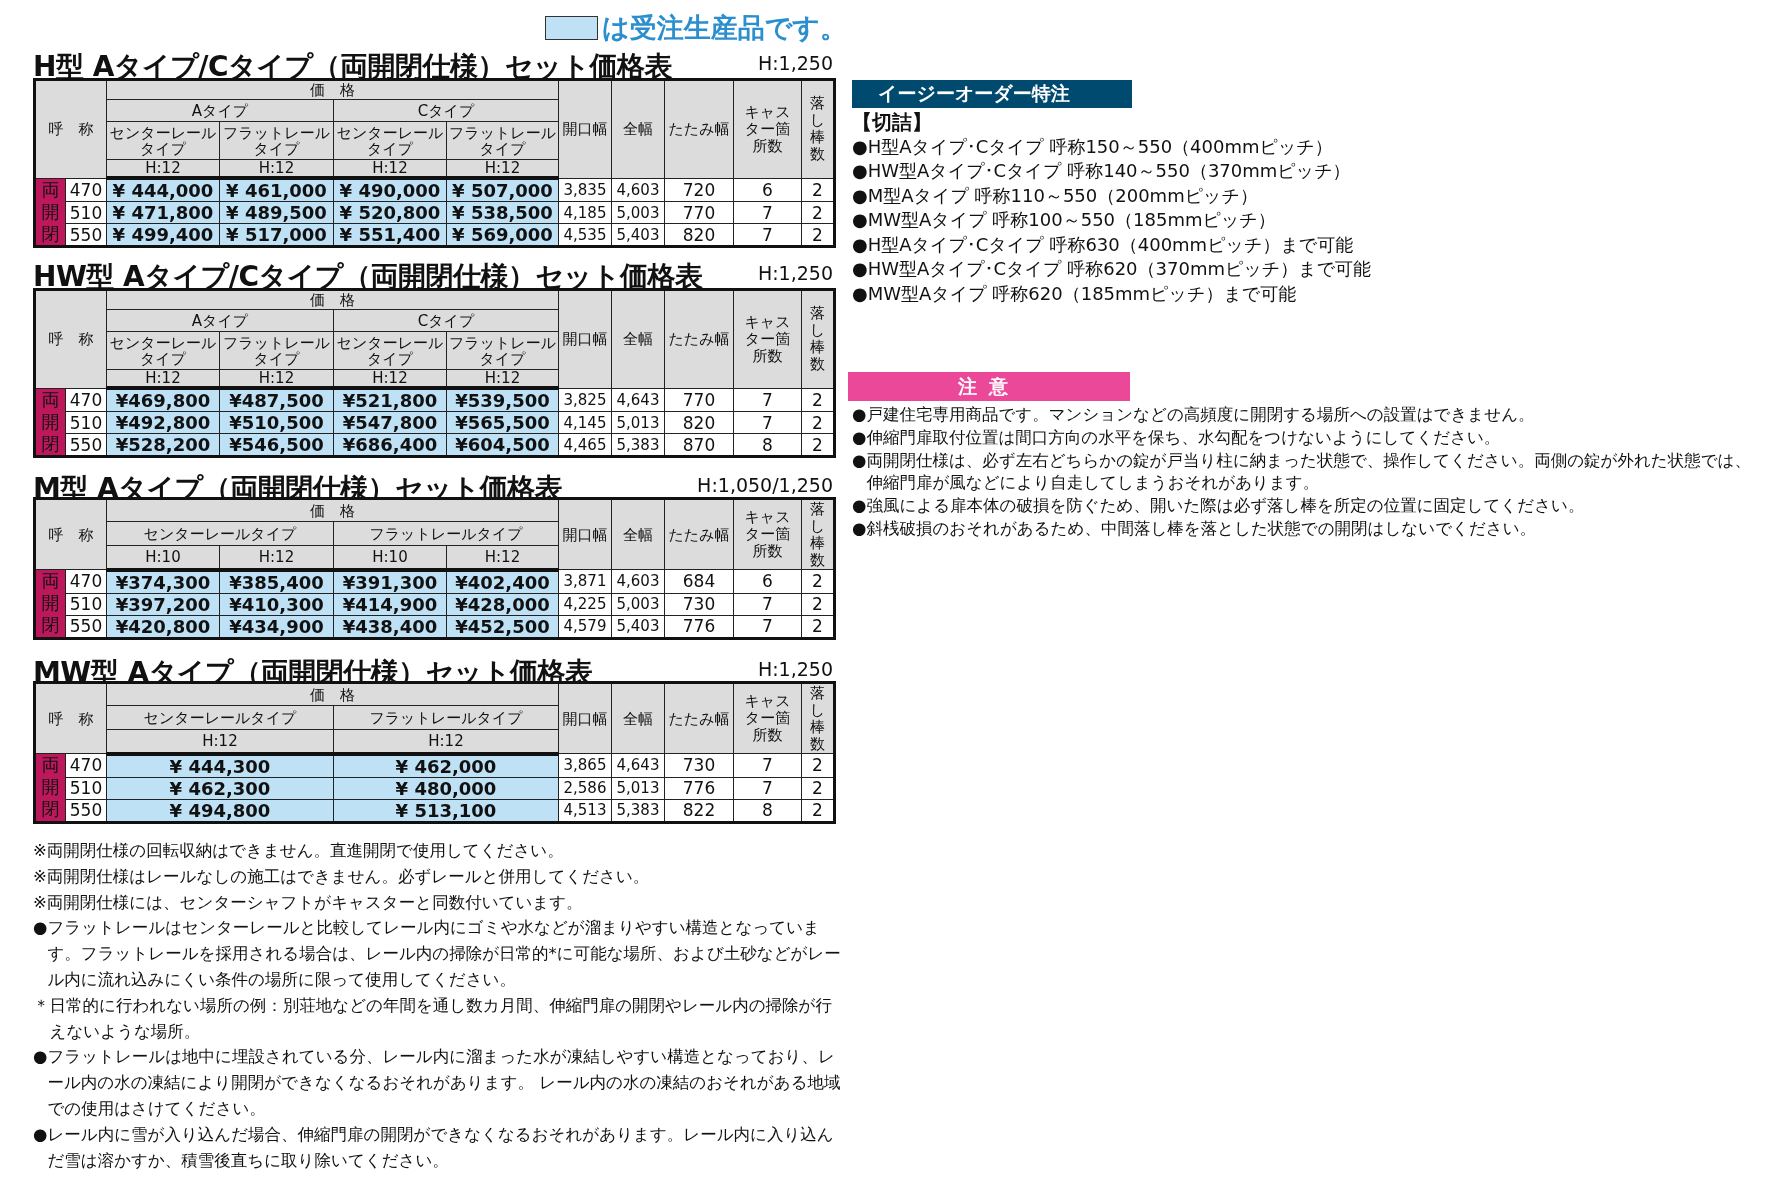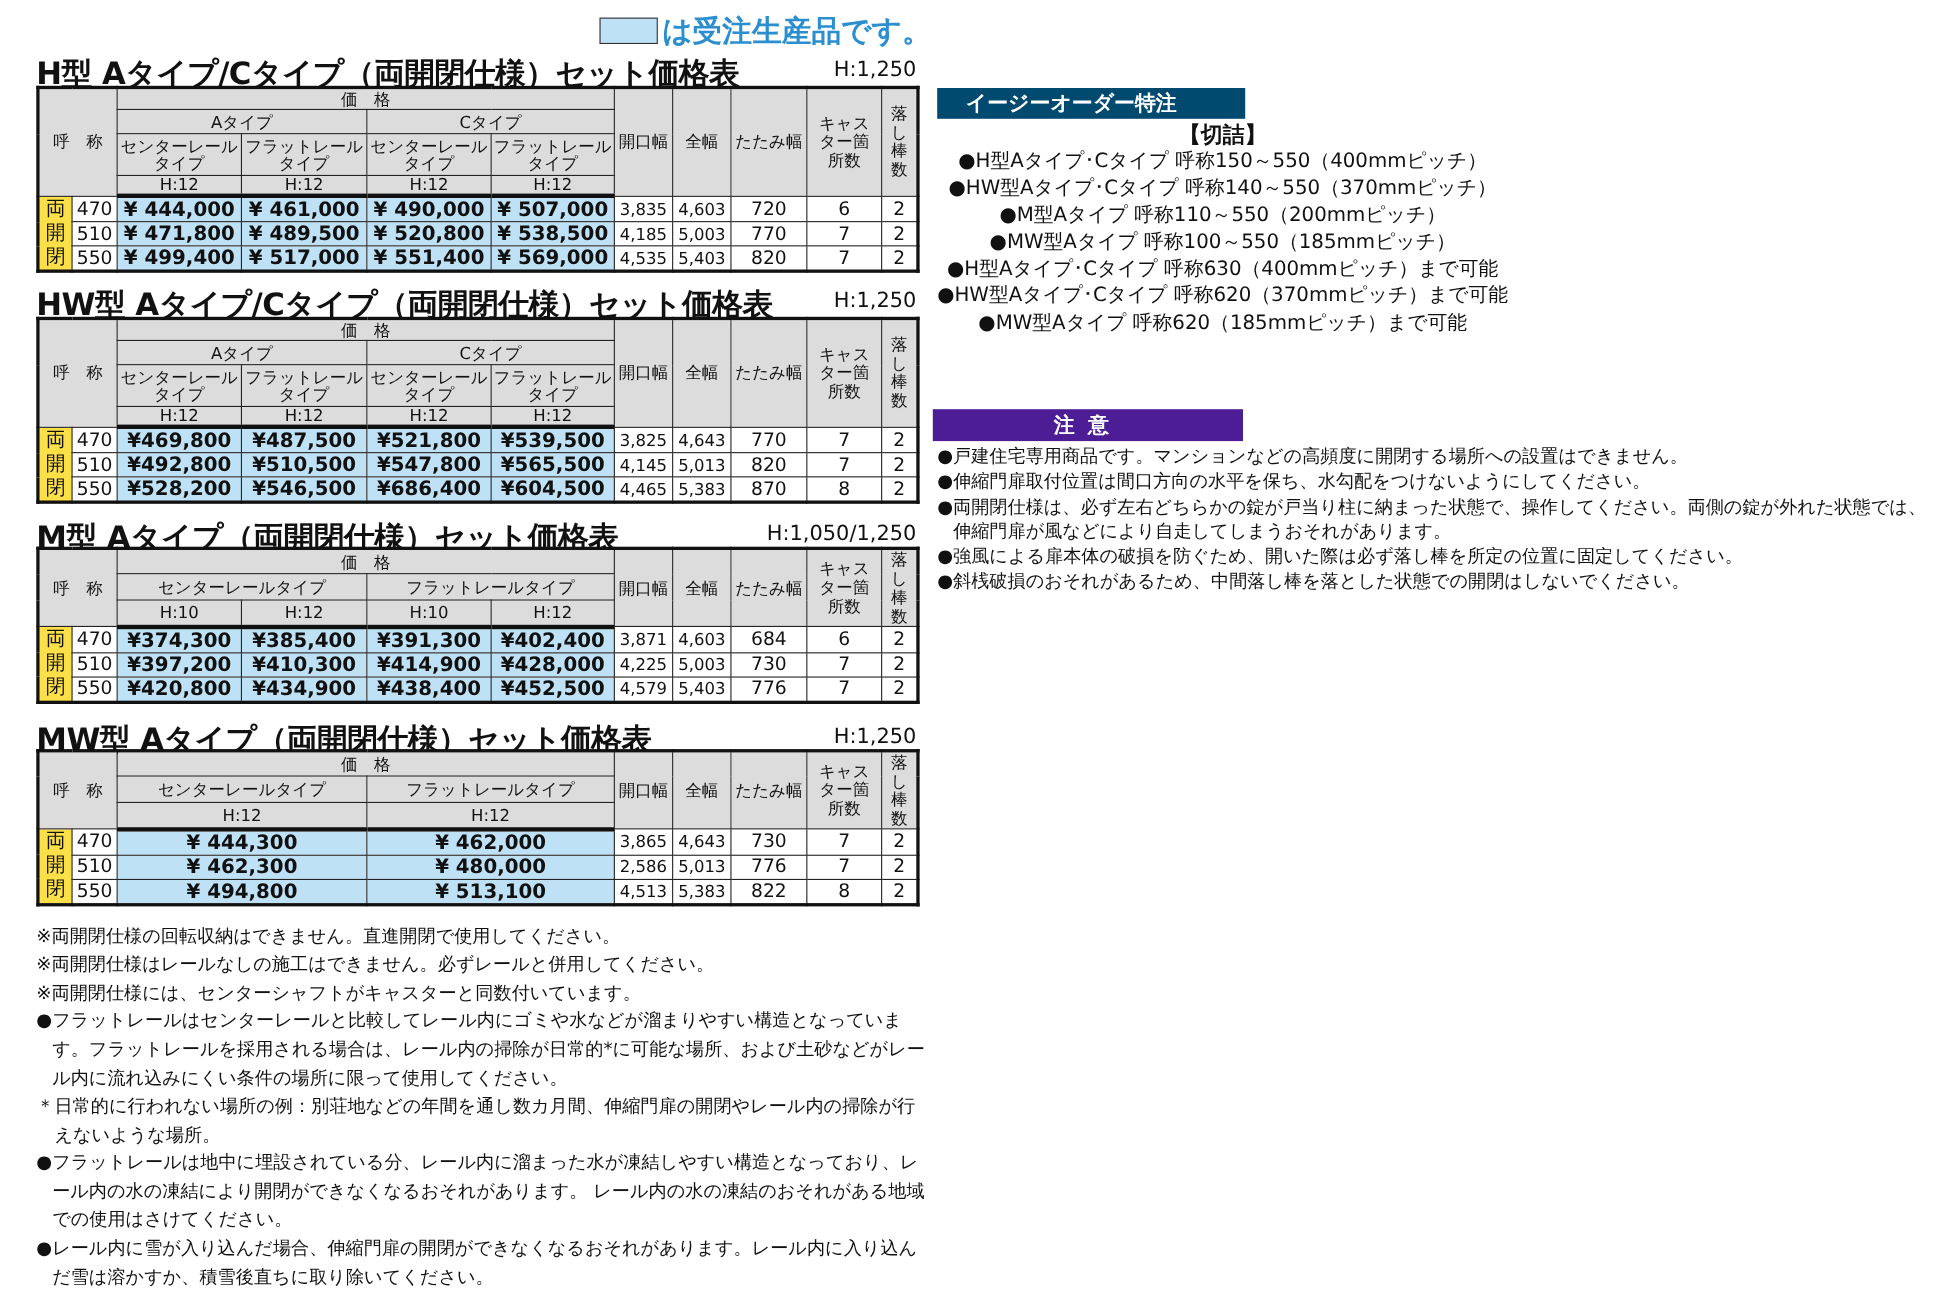--- a/index.html
+++ b/index.html
@@ -13,36 +13,36 @@
   .tbl-title { position: absolute; left: 33px; font-size: 28px; font-weight: bold; letter-spacing: -0.5px; white-space: nowrap; }
   .tbl-size { position: absolute; font-size: 19px; text-align: right; white-space: nowrap; }
 
   table.price { position: absolute; left: 33px; width: 800px; border-collapse: collapse; border: 3px solid #111; table-layout: fixed; }
   table.price td, table.price th { border: 1px solid #222; font-weight: normal; text-align: center; vertical-align: middle; padding: 0; overflow: hidden; white-space: nowrap; }
   table.price th { background: #dcdcdc; font-size: 15px; line-height: 16px; }
   table.price th.small { font-size: 14px; line-height: 15px; }
   table.price th.vert { font-size: 15px; line-height: 17px; white-space: normal; word-break: break-all; padding: 0 2px; }
   table.price tr.last-head th { border-bottom: 4px solid #111; }
   table.price td { font-size: 17px; height: 22px; }
-  table.price td.side { background: #fde047; font-size: 18px; line-height: 22px; white-space: normal; word-break: break-all; }
+  table.price td.side { background: #be185d; font-size: 18px; line-height: 22px; white-space: normal; word-break: break-all; }
   table.price td.num { background: #fff; font-size: 17px; }
   table.price td.price-cell { background: #bfe1f5; font-weight: bold; font-size: 18px; }
   table.price td.dim { font-size: 15px; }
   table.price td.plain { font-size: 17px; }
 
   .notes-left { position: absolute; left: 33px; top: 838px; width: 810px; font-size: 16.5px; line-height: 25.8px; }
   .notes-left .n { display: flex; }
   .notes-left .n .mark { flex: 0 0 auto; }
   .notes-left .n .body { flex: 1; }
 
   .bar { position: absolute; color: #fff; font-size: 19px; font-weight: bold; display: flex; align-items: center; }
   .bar.blue { left: 852px; top: 80px; width: 280px; height: 28px; background: #004a70; padding-left: 26px; }
-  .bar.red { left: 848px; top: 372px; width: 282px; height: 29px; background: #4c1d95; justify-content: center; letter-spacing: 12px; }
-
-  .right-block { position: absolute; left: 852px; font-size: 18px; line-height: 24.5px; white-space: nowrap; text-align: center; }
+  .bar.red { left: 848px; top: 372px; width: 282px; height: 29px; background: #ec4899; justify-content: center; letter-spacing: 12px; }
+
+  .right-block { position: absolute; left: 852px; font-size: 18px; line-height: 24.5px; white-space: nowrap; }
   .right-block .head { font-weight: bold; font-size: 20px; }
   .caution { position: absolute; left: 852px; top: 404px; width: 910px; font-size: 16.5px; line-height: 22.8px; }
   .caution .n { display: flex; }
   .caution .n .body { flex: 1; }
 </style>
 </head>
 <body>
 
 <div class="legend">
   <span class="swatch"></span>

